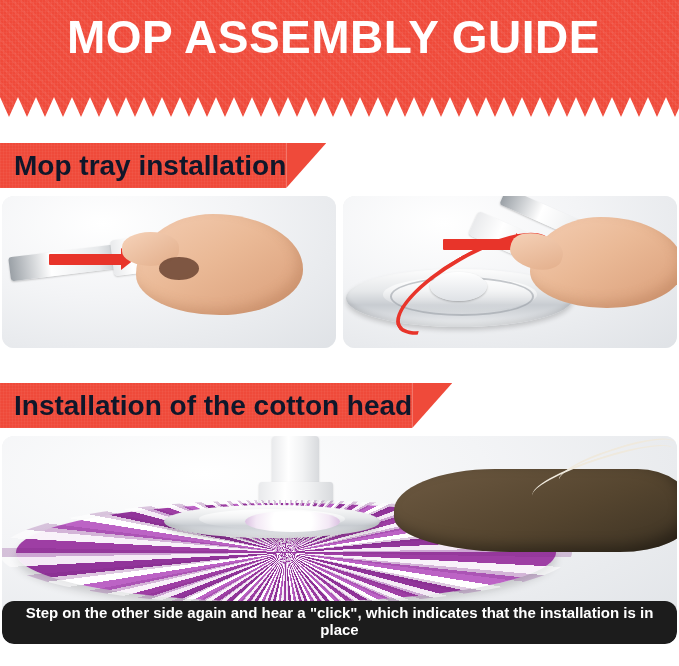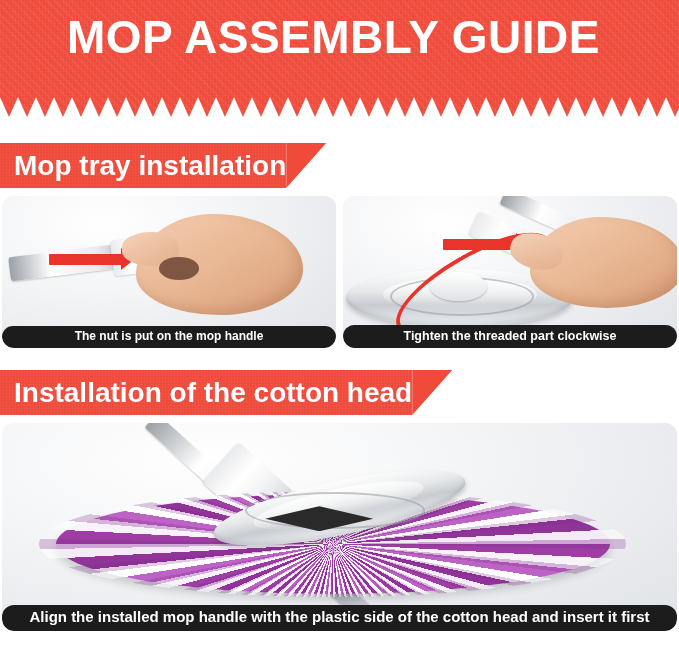--- a/index.html
+++ b/index.html
@@ -66,21 +66,21 @@
   }
   .ribbon .noise{
     position:absolute;inset:0;
     background-image:
       repeating-linear-gradient(90deg, rgba(255,255,255,.04) 0 1px, rgba(0,0,0,0) 1px 3px),
       repeating-linear-gradient(0deg, rgba(255,255,255,.03) 0 1px, rgba(0,0,0,0) 1px 3px);
     pointer-events:none;
   }
   .ribbon-text{
     position:relative;
-    color:#ffffff;
+    color:#0f172a;
     font-size:28px;
     font-weight:bold;
     padding-left:14px;
     line-height:1;
     white-space:nowrap;
     font-family:"Liberation Sans", sans-serif;
   }
   .ribbon-tip{
     position:relative;
     width:40px;height:45px;
@@ -313,58 +313,58 @@
 
   <div class="panel">
     <div class="photo">
       <div class="rod" style="left:2%;top:33%;width:56%;height:16%;transform:rotate(-7deg);"></div>
       <div class="rod-white" style="left:33%;top:27%;width:17%;height:24%;transform:rotate(-7deg);"></div>
       <div class="arrow-straight" style="left:14%;top:38%;width:22%;"></div>
       <div class="hand" style="left:40%;top:12%;width:50%;height:66%;"></div>
       <div class="finger" style="left:36%;top:24%;width:17%;height:22%;"></div>
       <div style="position:absolute;left:47%;top:40%;width:12%;height:15%;border-radius:50%;background:#6b4432;opacity:.85;"></div>
     </div>
-    <div class="caption">The nut is put on the mop handle</div>
   </div>
 
 
   <div class="panel">
     <div class="photo">
       <div class="disc" style="left:1%;top:48%;width:68%;height:38%;"></div>
       <div class="disc-ring" style="left:14%;top:53%;width:42%;height:23%;"></div>
       <div class="hub" style="left:26%;top:50%;width:17%;height:19%;"></div>
       <div class="rod" style="left:48%;top:-6%;width:56%;height:12%;transform:rotate(24deg);transform-origin:left center;"></div>
       <div class="rod-white" style="left:38%;top:20%;width:24%;height:17%;transform:rotate(24deg);"></div>
       <div class="arrow-ring" style="left:13%;top:38%;width:50%;height:34%;transform:rotate(150deg);"></div>
       <div class="arrow-straight" style="left:30%;top:28%;width:22%;"></div>
       <div class="hand" style="left:56%;top:14%;width:46%;height:60%;"></div>
       <div class="finger" style="left:50%;top:25%;width:16%;height:23%;transform:rotate(14deg);"></div>
     </div>
-    <div class="caption">Tighten the threaded part clockwise</div>
-  </div>
-</div>
-
-<div class="section-head" style="margin-top:22px;">
+  </div>
+</div>
+
+<div class="section-head" style="margin-top:35px;">
   <div style="display:flex;">
     <div class="ribbon">
       <div class="noise"></div>
       <div class="ribbon-text">Installation of the cotton head</div>
     </div>
     <div class="ribbon-tip"></div>
   </div>
 </div>
 
 <div class="row row-bottom">
 
 
+
   <div class="panel">
     <div class="photo">
-      <div class="rod" style="left:22%;top:-6%;width:44%;height:9%;transform:rotate(42deg);transform-origin:left center;"></div>
-      <div class="rod-white" style="left:31%;top:18%;width:11%;height:26%;transform:rotate(42deg);"></div>
-      <div class="mop-head" style="left:8%;top:34%;width:82%;height:48%;"></div>
-      <div class="disc" style="left:31%;top:28%;width:38%;height:26%;transform:rotate(-12deg);"></div>
-      <div class="disc-ring" style="left:36%;top:33%;width:26%;height:16%;"></div>
-      <div style="position:absolute;left:39%;top:40%;width:16%;height:12%;background:#2a2a2a;clip-path:polygon(50% 0,100% 50%,50% 100%,0 50%);"></div>
-    </div>
-    <div class="caption">Align the installed mop handle with the plastic side of the cotton head and insert it first</div>
-  </div>
-
+      <div class="rod-white" style="left:40%;top:0%;width:7%;height:30%;"></div>
+      <div class="rod-white" style="left:38%;top:22%;width:11%;height:18%;border-radius:3px 3px 10px 10px;"></div>
+      <div class="mop-head" style="left:2%;top:32%;width:80%;height:48%;"></div>
+      <div class="disc" style="left:24%;top:33%;width:32%;height:16%;"></div>
+      <div class="mop-core" style="left:36%;top:36%;width:14%;height:10%;"></div>
+      <div class="boot" style="left:58%;top:16%;width:44%;height:40%;"></div>
+      <div class="lace" style="left:78%;top:10%;width:22%;height:14%;"></div>
+      <div class="lace" style="left:82%;top:6%;width:18%;height:12%;"></div>
+    </div>
+    <div class="caption">Step on the other side again and hear a "click", which indicates that the installation is in place</div>
+  </div>
 </div>
 
 </body></html>

